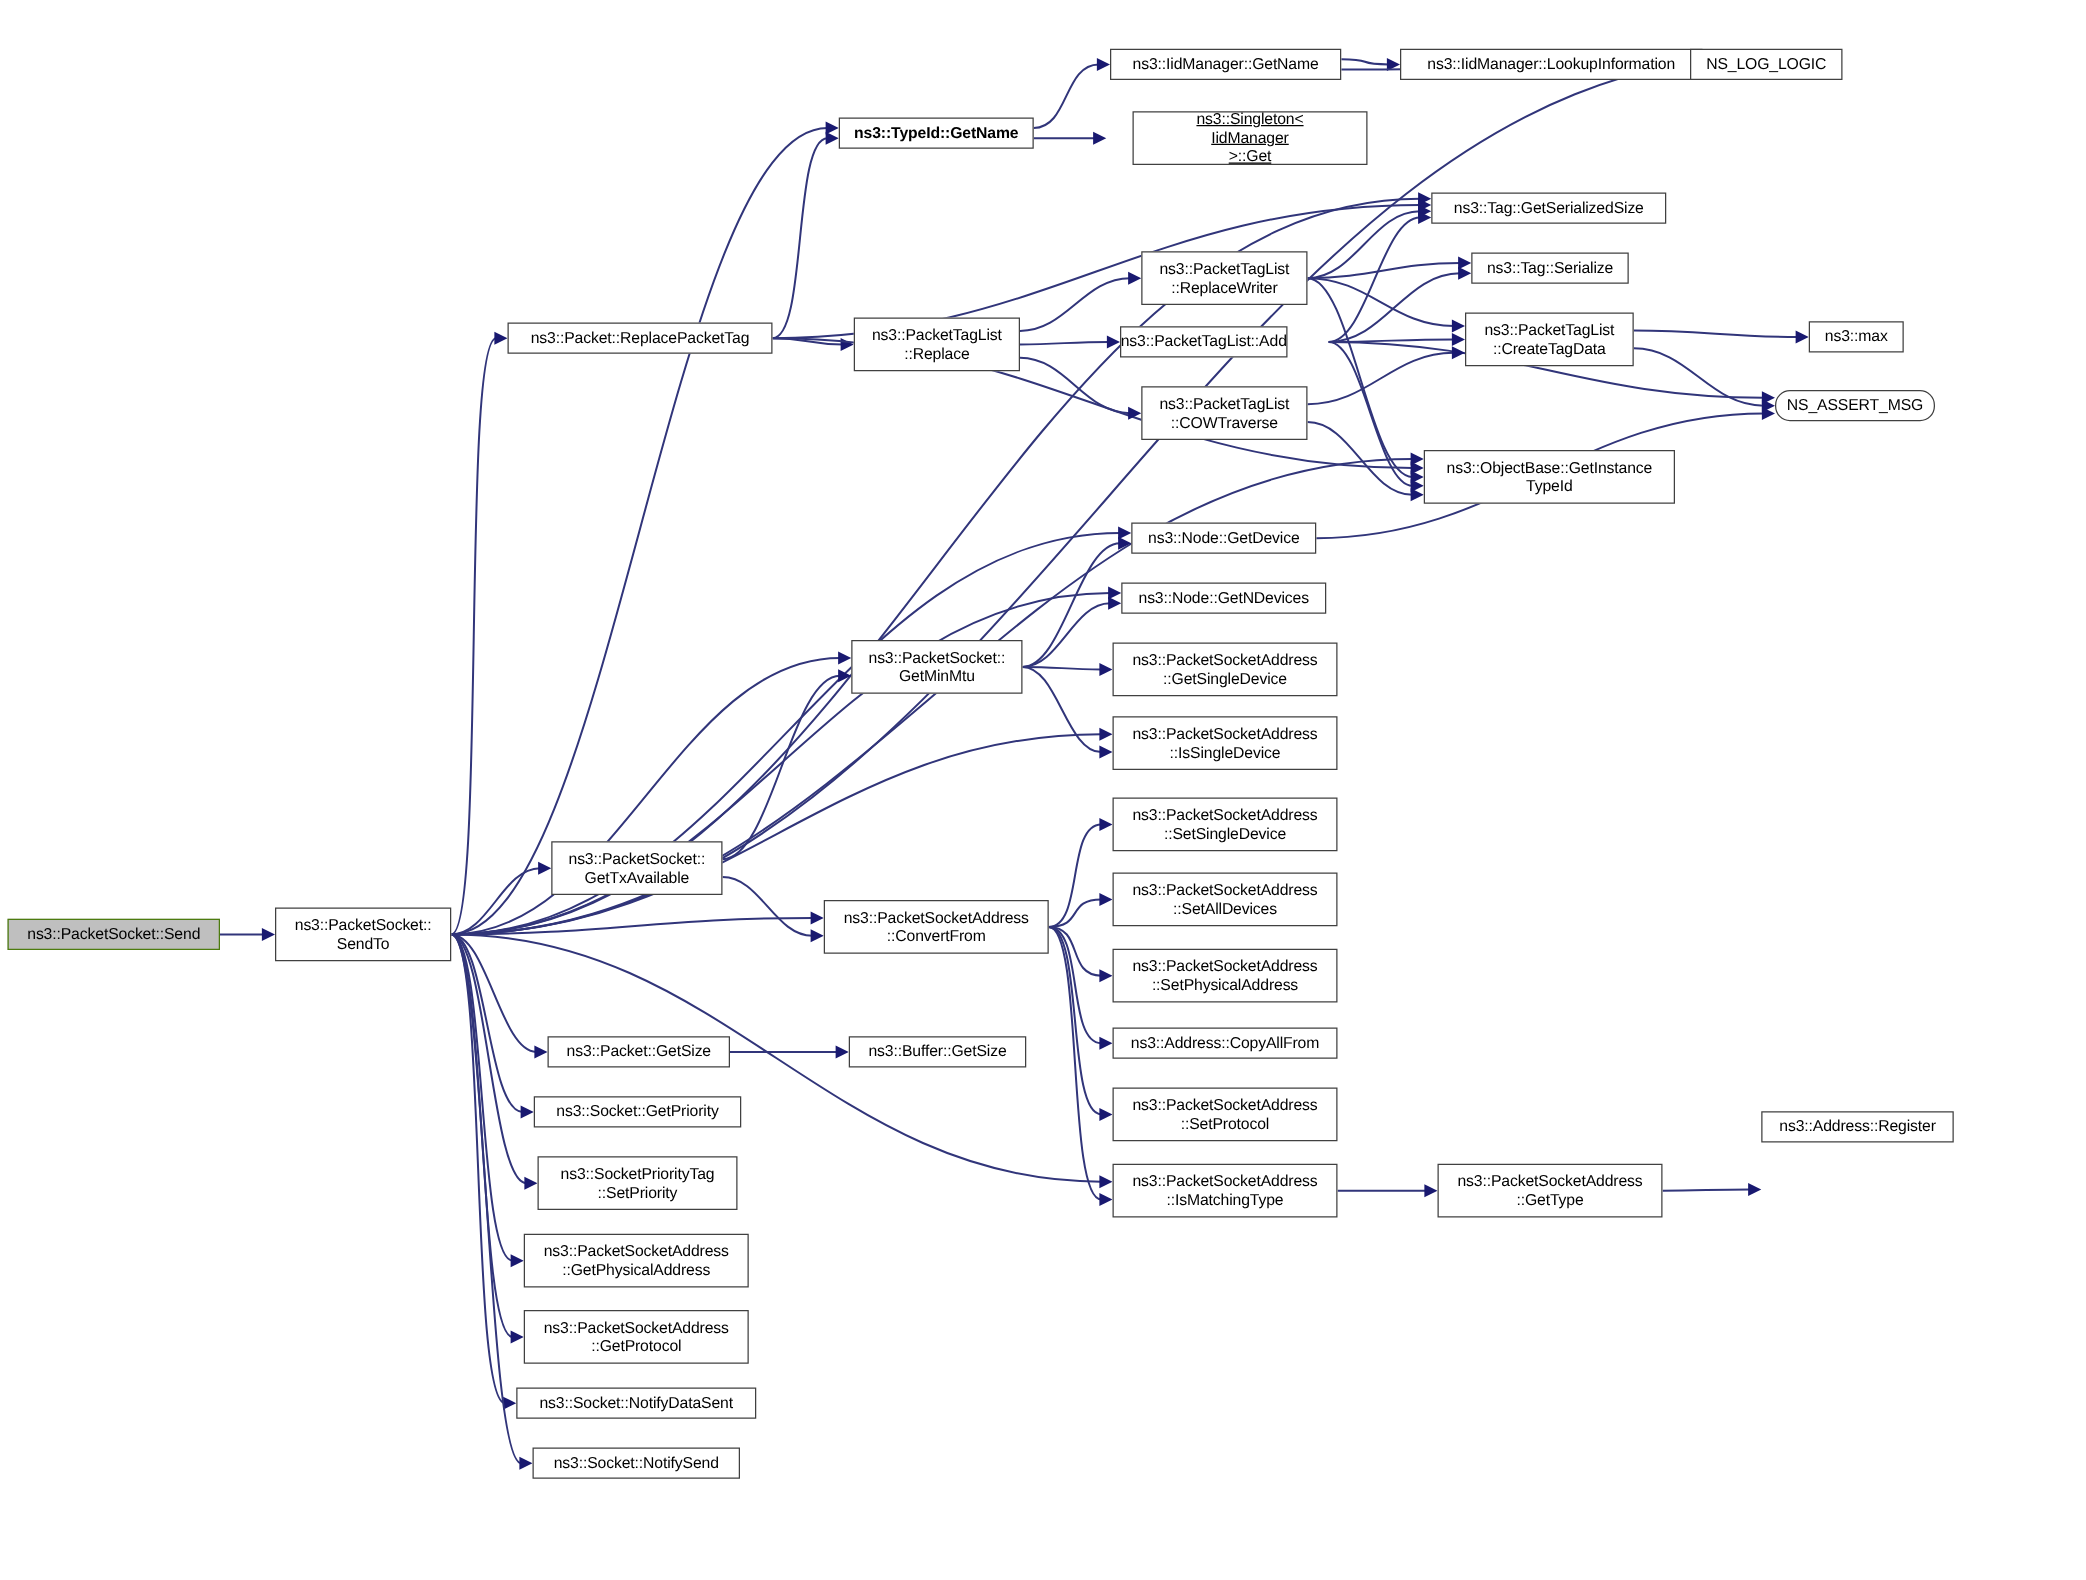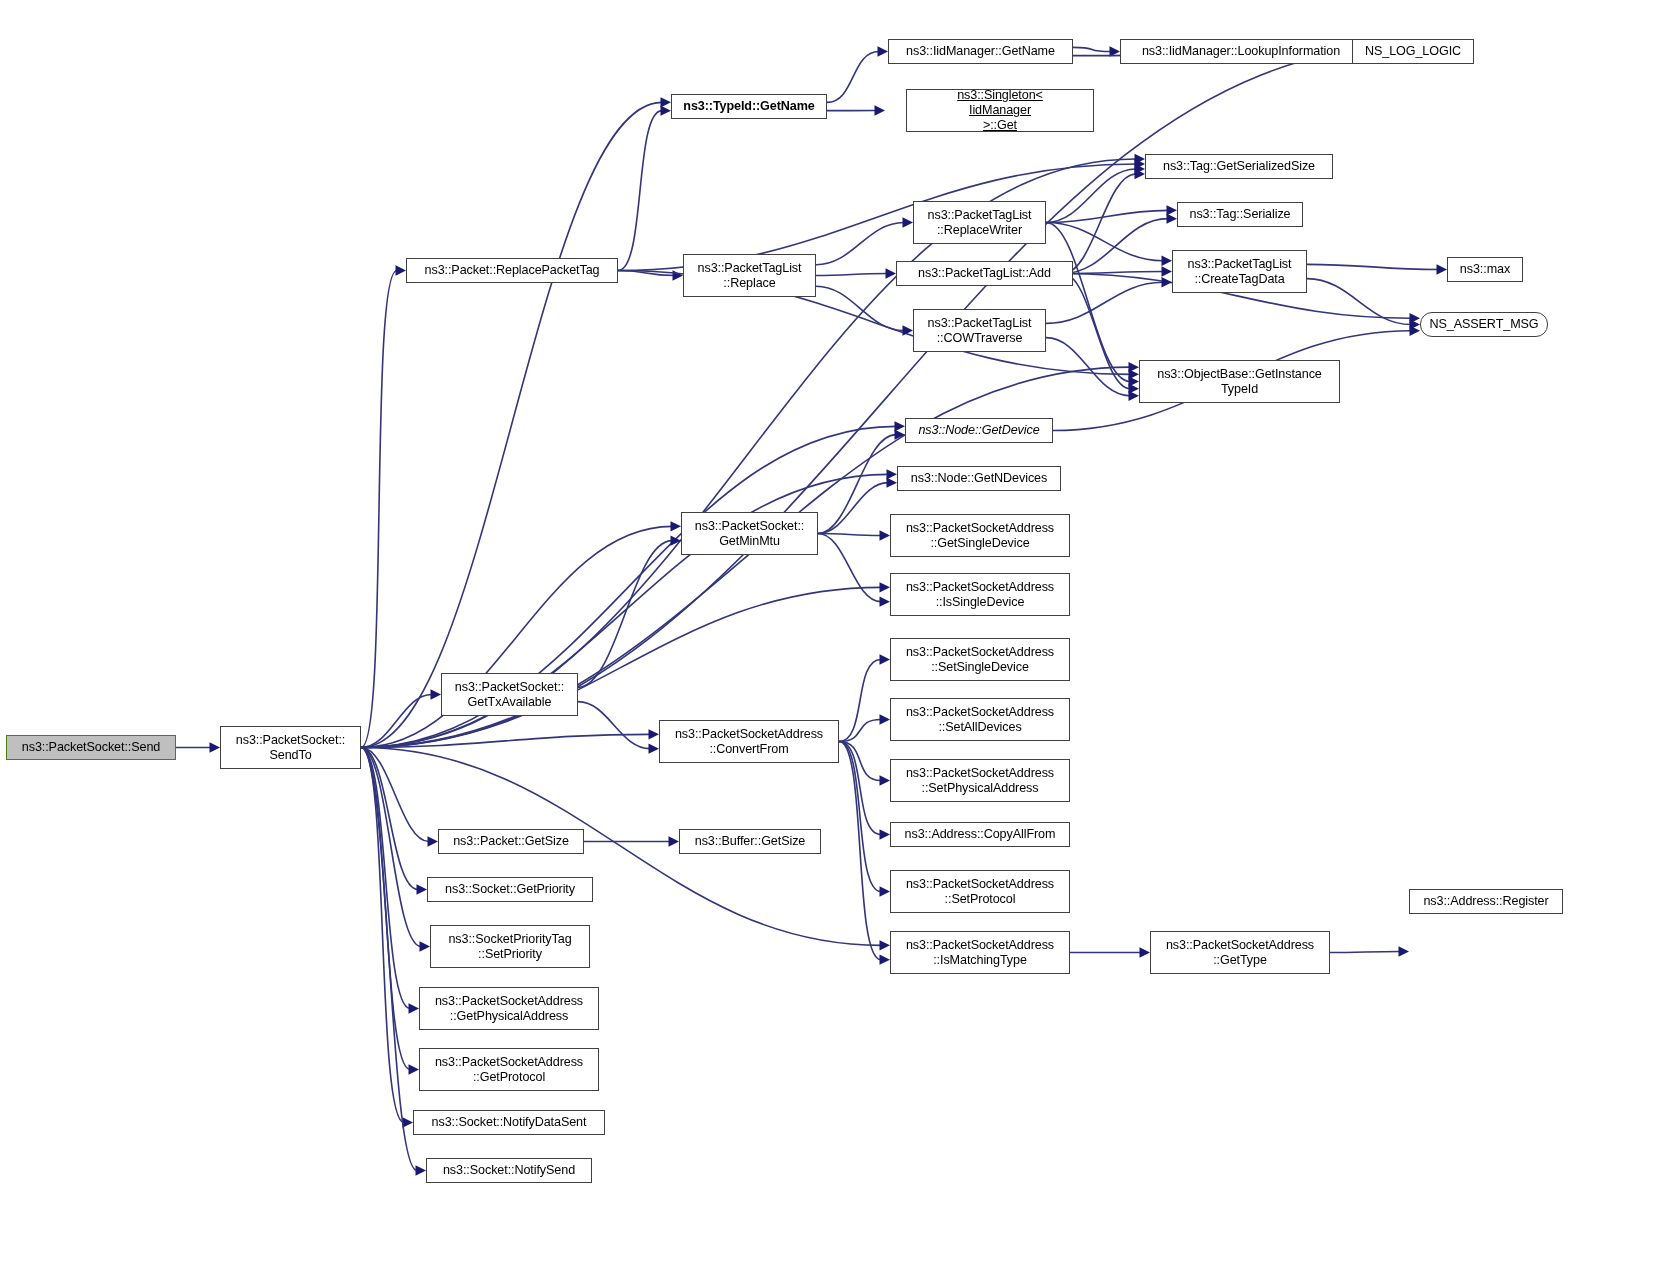--- a/index.html
+++ b/index.html
@@ -191,30 +191,30 @@
       <div class="node" style="left: 1120px; top: 39px; width: 242px; height: 25px;">ns3::IidManager::LookupInformation</div>
       <div class="node" style="left: 1352px; top: 39px; width: 122px; height: 25px;">NS_LOG_LOGIC</div>
       <div class="node" style="left: 906px; top: 89px; width: 188px; height: 43px; text-decoration: underline;">ns3::Singleton&lt; IidManager
 &gt;::Get</div>
       <div class="node" style="left: 1145px; top: 154px; width: 188px; height: 25px;">ns3::Tag::GetSerializedSize</div>
       <div class="node" style="left: 1177px; top: 202px; width: 126px; height: 25px;">ns3::Tag::Serialize</div>
       <div class="node" style="left: 913px; top: 201px; width: 133px; height: 43px;">ns3::PacketTagList
 ::ReplaceWriter</div>
       <div class="node" style="left: 683px; top: 254px; width: 133px; height: 43px;">ns3::PacketTagList
 ::Replace</div>
-      <div class="node" style="left: 896px; top: 261px; width: 177px; height: 25px;">ns3::PacketTagList::Add</div>
+      <div class="node" style="left: 896px; top: 261px; width: 134px; height: 25px;">ns3::PacketTagList::Add</div>
       <div class="node" style="left: 1172px; top: 250px; width: 135px; height: 43px;">ns3::PacketTagList
 ::CreateTagData</div>
       <div class="node" style="left: 1447px; top: 257px; width: 76px; height: 25px;">ns3::max</div>
       <div class="node" style="left: 1420px; top: 312px; width: 128px; height: 25px; border-radius: 12px;">NS_ASSERT_MSG</div>
       <div class="node" style="left: 913px; top: 309px; width: 133px; height: 43px;">ns3::PacketTagList
 ::COWTraverse</div>
       <div class="node" style="left: 1139px; top: 360px; width: 201px; height: 43px;">ns3::ObjectBase::GetInstance
 TypeId</div>
-      <div class="node" style="left: 905px; top: 418px; width: 148px; height: 25px; font-style: italic;">ns3::Node::GetDevice</div>
+      <div class="node" style="left: 905px; top: 418px; width: 148px; height: 25px;">ns3::Node::GetDevice</div>
       <div class="node" style="left: 897px; top: 466px; width: 164px; height: 25px;">ns3::Node::GetNDevices</div>
       <div class="node" style="left: 681px; top: 512px; width: 137px; height: 43px;">ns3::PacketSocket::
 GetMinMtu</div>
       <div class="node" style="left: 890px; top: 514px; width: 180px; height: 43px;">ns3::PacketSocketAddress
 ::GetSingleDevice</div>
       <div class="node" style="left: 890px; top: 573px; width: 180px; height: 43px;">ns3::PacketSocketAddress
 ::IsSingleDevice</div>
       <div class="node" style="left: 890px; top: 638px; width: 180px; height: 43px;">ns3::PacketSocketAddress
 ::SetSingleDevice</div>
       <div class="node" style="left: 441px; top: 673px; width: 137px; height: 43px;">ns3::PacketSocket::

